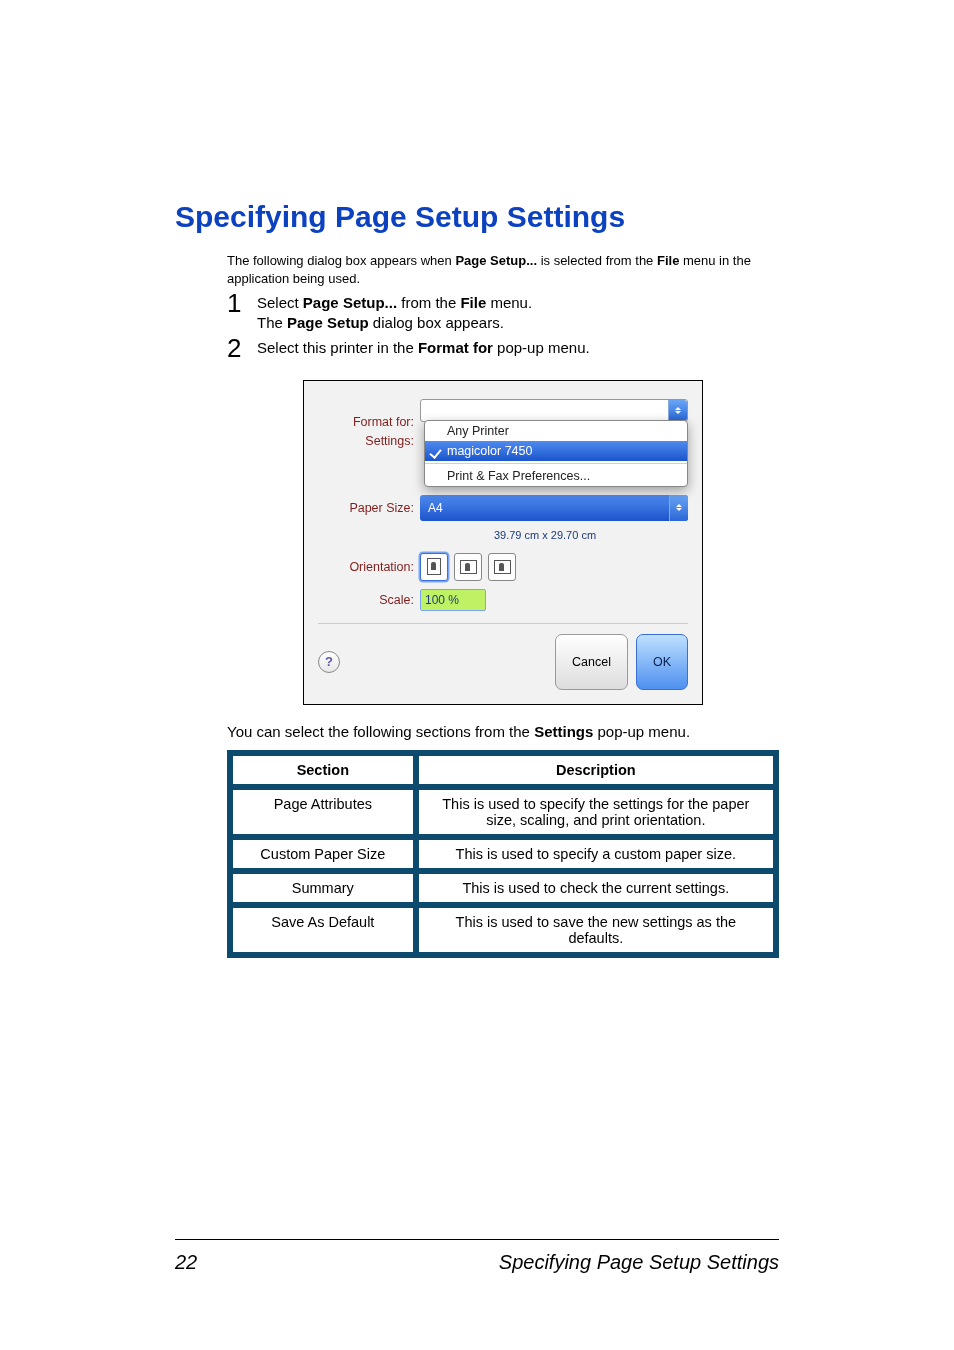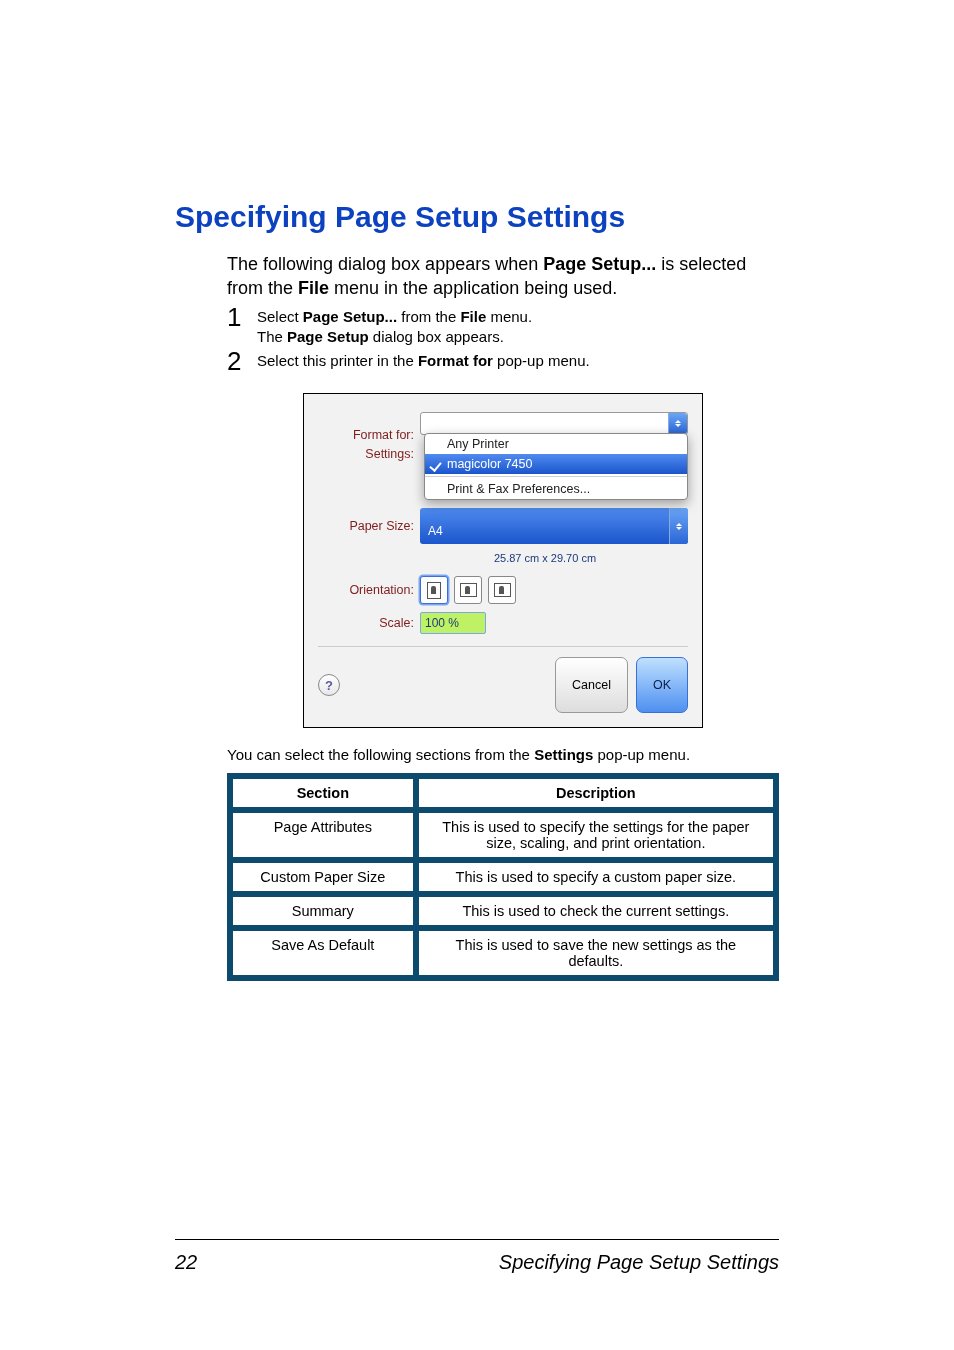--- a/index.html
+++ b/index.html
@@ -21,21 +21,21 @@
   h1.title {
     color: #0c41c0;
     font-size: 30px;
     font-weight: bold;
     margin: 0 0 18px 0;
   }
   .body-indent {
     margin-left: 52px;
   }
   .intro {
-    font-size: 18px;
+    font-size: 13px;
     line-height: 1.35;
     margin: 0 0 6px 0;
   }
   .steps {
     font-size: 15px;
   }
   .step {
     display: flex;
     align-items: flex-start;
     margin-bottom: 4px;
@@ -155,21 +155,21 @@
   .paper-select {
     flex:1;
     position:relative;
   }
   .paper-select .ps-bg {
     background: linear-gradient(#4f8bf0,#1b55cc);
     color:#fff;
     height:18px;
     border-radius:3px;
     font-size:12px;
-    padding:16px 22px 2px 8px;
+    padding:6px 22px 2px 8px;
     position:relative;
   }
   .paper-select .end-cap { border-radius:0 3px 3px 0; }
 
   .under-select {
     margin-left: 102px;
     font-size: 11px;
     color:#1a3a7a;
     text-align:center;
     width: 250px;
@@ -356,21 +356,21 @@
           <div class="dlg-label">Paper Size:</div>
           <div class="paper-select">
             <div class="ps-bg"><span>A4</span>
               <div class="end-cap">
                   <div class="tri up"></div>
                   <div class="tri down"></div>
                 </div>
             </div>
           </div>
         </div>
-        <div class="under-select">25.87 cm x 29.70 cm</div>
+        <div class="under-select">39.79 cm x 29.70 cm</div>
 
         <div class="dlg-row" style="margin-top:12px">
           <div class="dlg-label">Orientation:</div>
           <div class="orient">
             <div class="ob sel">
                 <div class="pg">
                   <div class="man"></div>
                 </div>
               </div>
             <div class="ob land">

